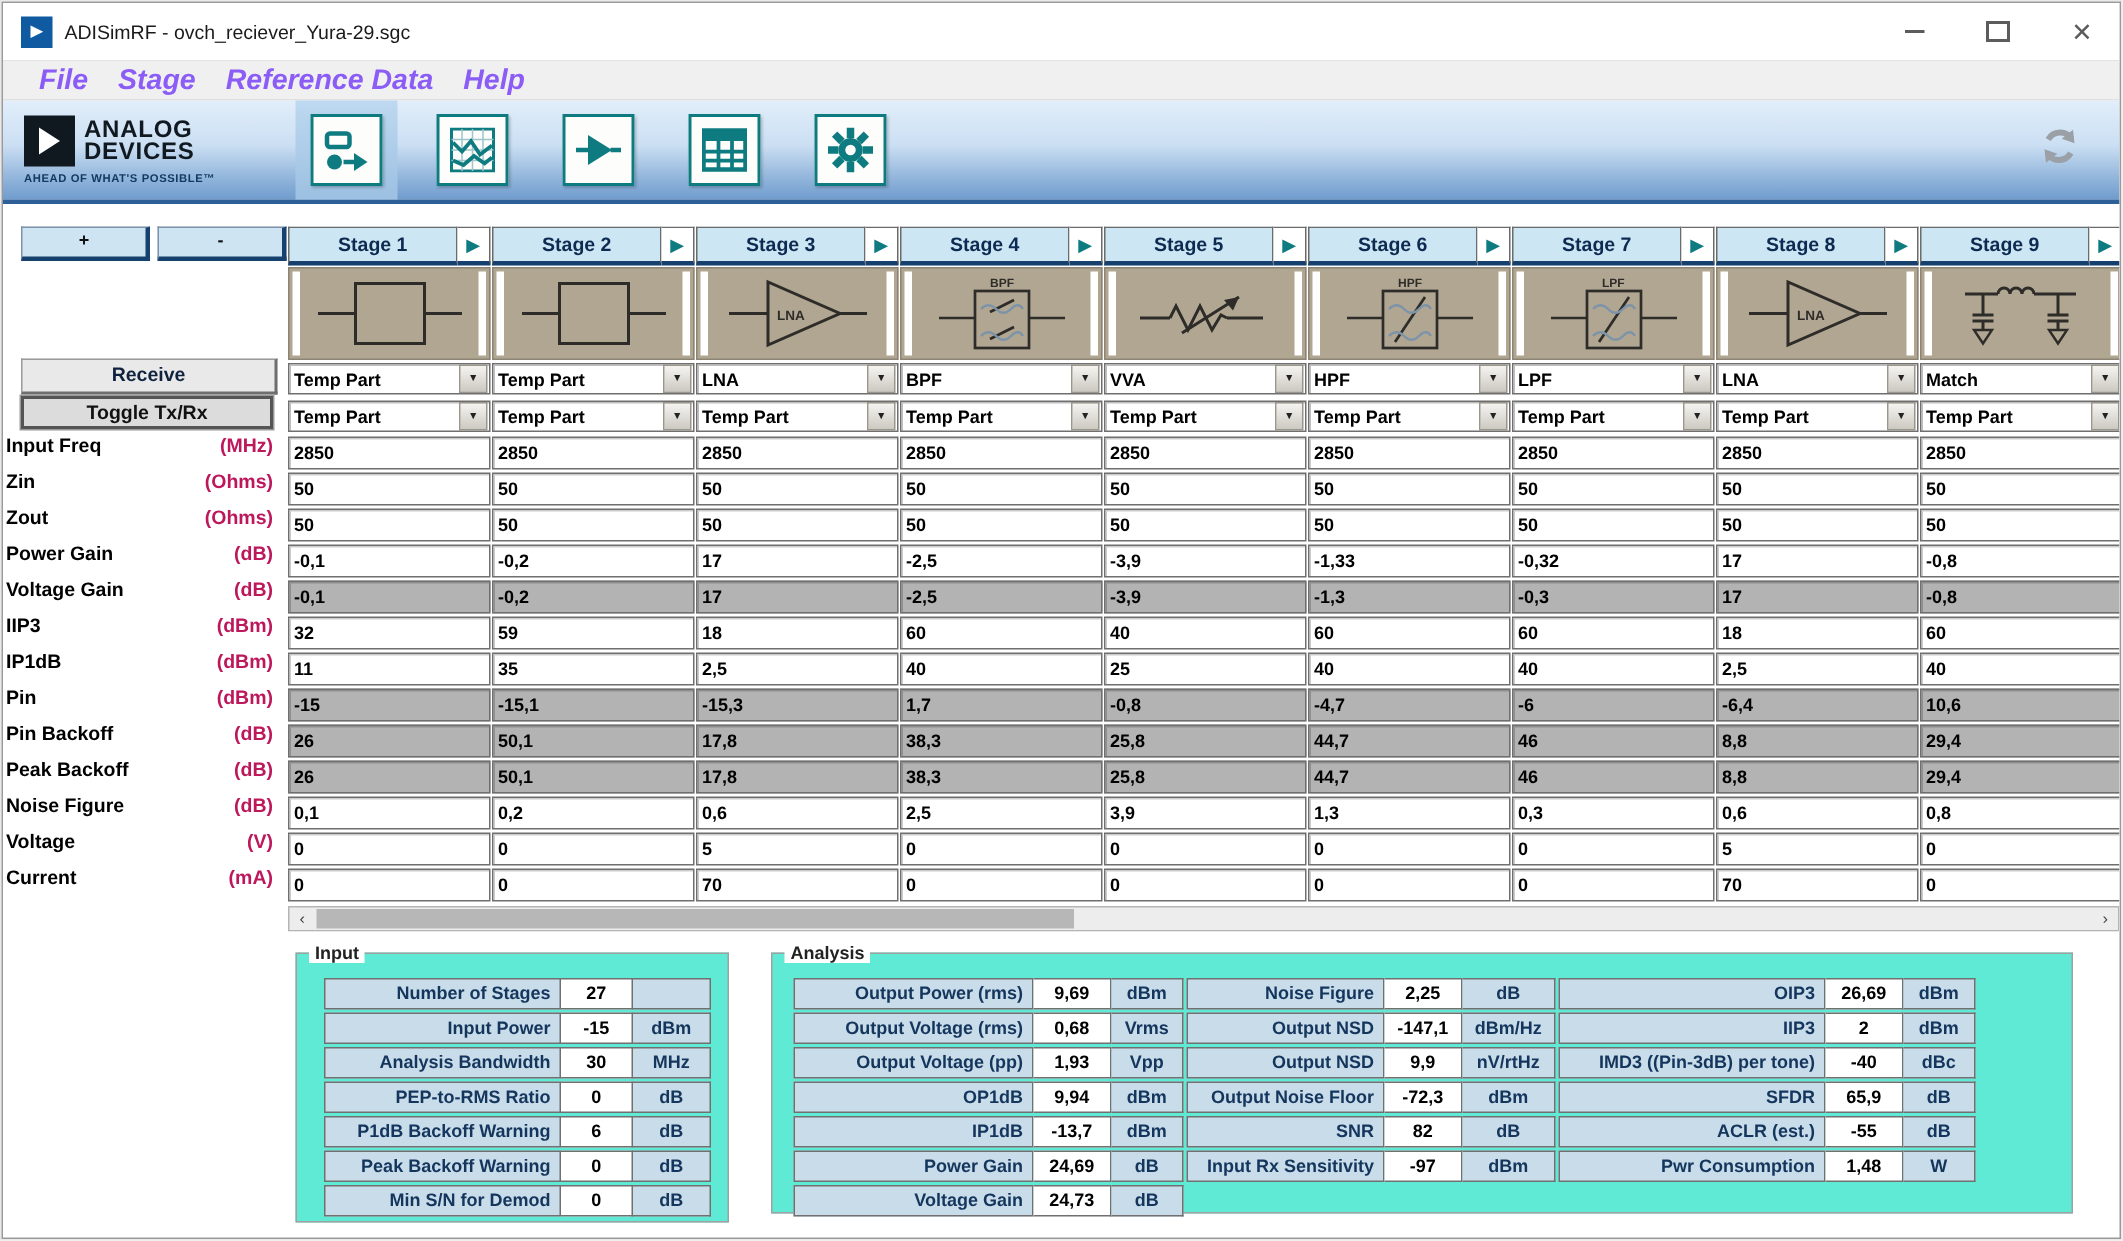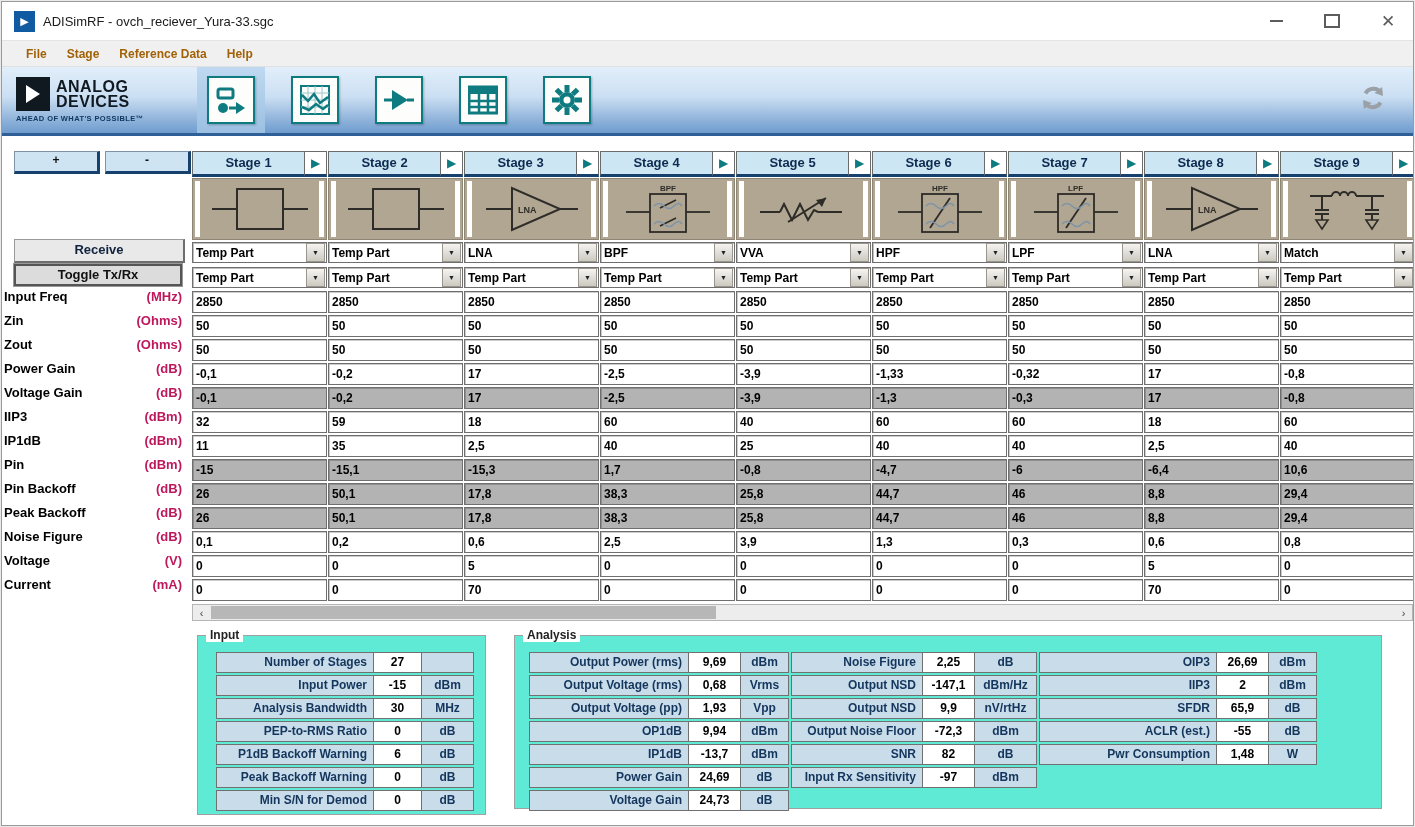--- a/index.html
+++ b/index.html
@@ -11,21 +11,21 @@
   .app-icon span{color:#fff;font-size:11px;line-height:1;}
   .title-text{font-size:13px;color:#1a1a1a;flex:1;}
   .win-controls{display:flex;align-items:center;margin-right:14px;gap:34px;}
   .wc{width:22px;height:22px;display:flex;align-items:center;justify-content:center;color:#5c5c5c;cursor:default;}
   .wc-min i{display:block;width:13px;height:2px;background:#5c5c5c;}
   .wc-max i{display:block;width:12px;height:10px;border:2px solid #5c5c5c;}
   .wc-close{font-size:17px;}
 
   
   .menubar{height:25px;background:#f0f0f0;display:flex;align-items:center;padding-left:14px;gap:0;border-bottom:1px solid #e0e0e0;}
-  .menu-item{font-size:12px;font-weight:700;color:#a16207;padding:2px 10px;}
+  .menu-item{font-size:19px;font-weight:700;color:#8b5cf6;padding:2px 10px;font-style:italic;}
 
   
   .toolbar{height:66px;background:linear-gradient(#e2eefa,#cbdff3 45%,#8fb3da 80%,#6f9cce);border-bottom:3px solid #2e5f96;display:flex;align-items:center;position:relative;}
   .adi-logo{display:flex;flex-direction:column;margin-left:14px;width:165px;}
   .adi-top{display:flex;align-items:center;gap:6px;}
   .adi-mark{width:34px;height:34px;background:#101820;display:flex;align-items:center;justify-content:center;}
   .adi-mark b{width:0;height:0;border-top:9px solid transparent;border-bottom:9px solid transparent;border-left:14px solid #fff;}
   .adi-name{font-size:16px;line-height:15px;font-weight:700;color:#101820;letter-spacing:0.5px;}
   .adi-tag{font-size:7.5px;font-weight:700;color:#123a63;margin-top:3px;letter-spacing:0.4px;}
   .tb-buttons{display:flex;align-items:center;margin-left:16px;gap:16px;height:100%;}
@@ -90,21 +90,21 @@
 </style>
 </head>
 <body>
 
 <div class="window">
 
   <div class="titlebar">
     <div class="app-icon">
         <span>▶</span>
       </div>
-    <div class="title-text">ADISimRF - ovch_reciever_Yura-33.sgc</div>
+    <div class="title-text">ADISimRF - ovch_reciever_Yura-29.sgc</div>
     <div class="win-controls">
       <div class="wc wc-min">
           <i></i>
         </div>
       <div class="wc wc-max">
           <i></i>
         </div>
       <div class="wc wc-close">✕</div>
     </div>
   </div>
@@ -1022,20 +1022,25 @@
               <div class="mt-label">OIP3</div>
               <div class="mt-value">26,69</div>
               <div class="mt-unit">dBm</div>
             </div>
             <div class="mt-row">
               <div class="mt-label">IIP3</div>
               <div class="mt-value">2</div>
               <div class="mt-unit">dBm</div>
             </div>
             <div class="mt-row">
+              <div class="mt-label">IMD3 ((Pin-3dB) per tone)</div>
+              <div class="mt-value">-40</div>
+              <div class="mt-unit">dBc</div>
+            </div>
+            <div class="mt-row">
               <div class="mt-label">SFDR</div>
               <div class="mt-value">65,9</div>
               <div class="mt-unit">dB</div>
             </div>
             <div class="mt-row">
               <div class="mt-label">ACLR (est.)</div>
               <div class="mt-value">-55</div>
               <div class="mt-unit">dB</div>
             </div>
             <div class="mt-row">

